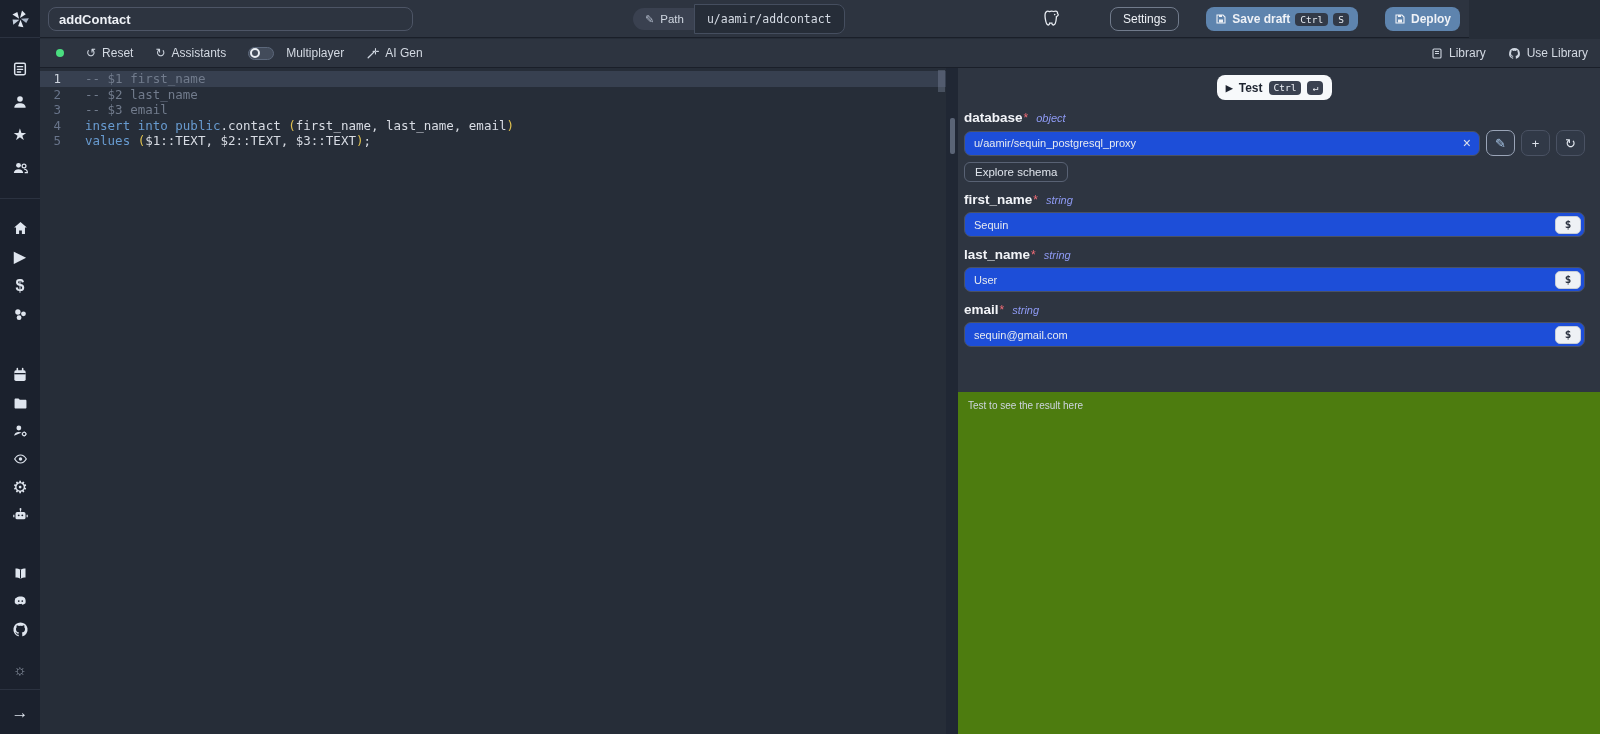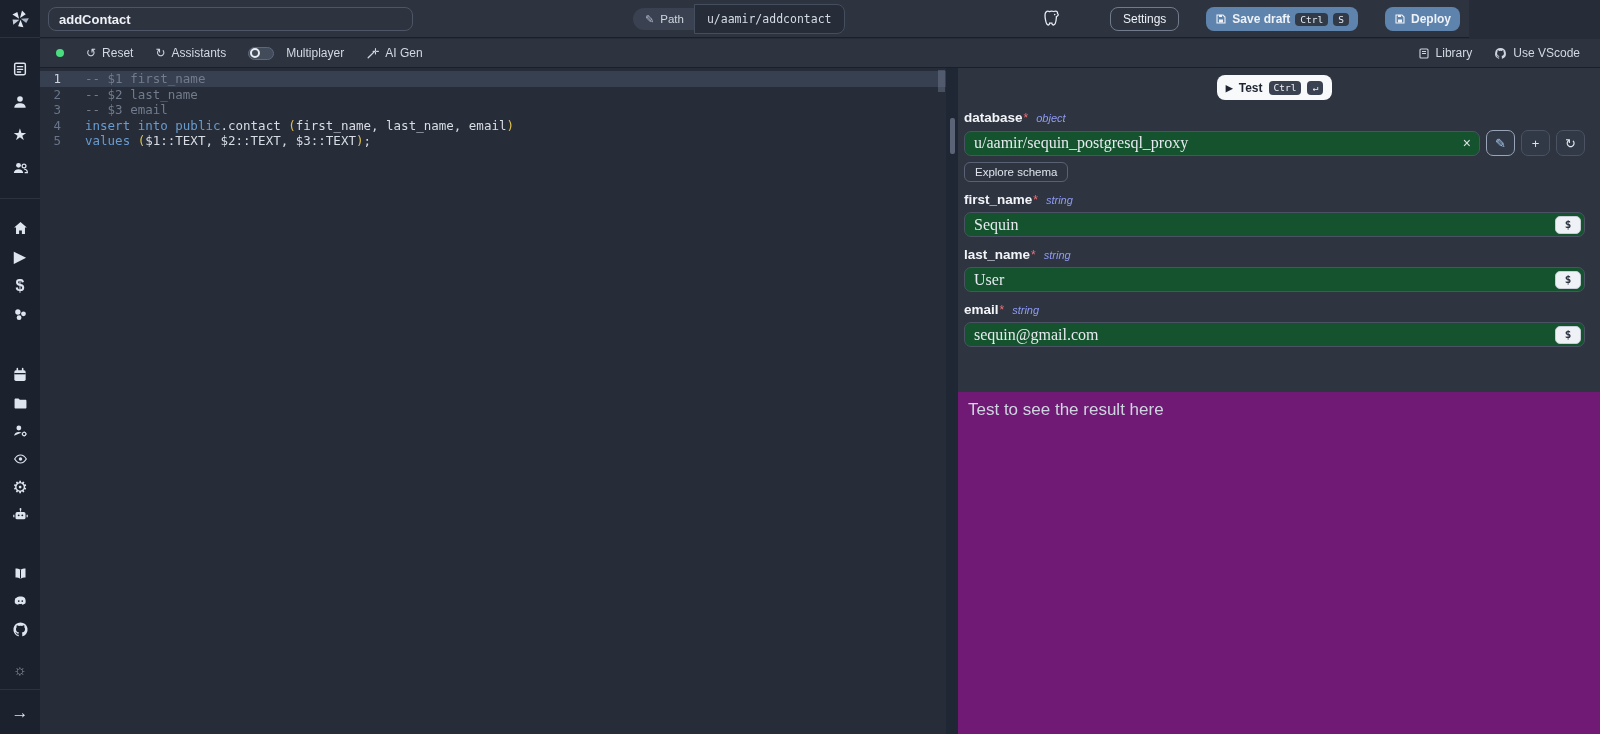--- a/index.html
+++ b/index.html
@@ -35,21 +35,21 @@
   .floppy { display:block; }
 
   
   .toolbar { position:absolute; left:40px; top:39px; width:1560px; height:29px; background:#2d3440; border-bottom:1px solid #1a1f29; display:flex; align-items:center; z-index:9; font-size:12px; color:#d3d9e2; }
   .tb-left { display:flex; align-items:center; gap:22px; padding-left:16px; }
   .tb-item { display:flex; align-items:center; gap:6px; cursor:pointer; }
   .tb-icon { font-size:12px; color:#cfd6e0; }
   .status-dot { width:8px; height:8px; border-radius:50%; background:#4ade80; }
   .toggle { width:26px; height:13px; border-radius:7px; background:#57627480; border:1px solid #5c687b; position:relative; cursor:pointer; }
   .toggle .knob { position:absolute; left:1px; top:0.5px; width:10px; height:10px; border-radius:50%; border:2px solid #e8ecf2; background:transparent; }
-  .tb-right { margin-left:auto; display:flex; align-items:center; gap:22px; padding-right:20px; }
+  .tb-right { margin-left:auto; display:flex; align-items:center; gap:22px; padding-right:12px; }
 
   
   .main { position:absolute; left:40px; top:68px; width:1560px; height:666px; display:flex; }
 
   
   .editor { position:relative; width:906px; background:#262d38; overflow:hidden; font-family:"DejaVu Sans Mono", monospace; font-size:12.5px; padding-top:3px; }
   .code-row { display:flex; height:15.6px; line-height:15.6px; white-space:pre; }
   .code-row.active { background:#374050; }
   .code-row.active .gutter { color:#cdd4de; }
   .gutter { width:45px; flex:0 0 45px; text-align:right; padding-right:24px; color:#68748a; }
@@ -69,39 +69,39 @@
   .form-area { flex:0 0 324px; padding:0 15px 0 6px; position:relative; }
   .test-btn { display:flex; align-items:center; gap:6px; margin:7px auto 8px; width:fit-content; background:#f7f9fb; color:#1e2430; border:none; border-radius:8px; height:25px; padding:0 9px; font-size:12px; font-weight:700; cursor:pointer; font-family:"Liberation Sans",sans-serif; }
   .test-btn .play { font-size:9px; color:#1e2430; }
   .kbd-dark { background:#3a4150; color:#eef1f6; border-radius:4px; padding:1.5px 5px; font-family:"DejaVu Sans Mono", monospace; font-size:9.5px; font-weight:400; }
   .field-label { display:flex; align-items:baseline; gap:8px; margin:6px 0 4px; }
   .fname { font-size:13.5px; font-weight:700; color:#f2f4f8; }
   .req { color:#f06c75; font-size:12px; margin-left:1px; }
   .ftype { font-size:11px; font-style:italic; color:#8f9bf5; }
   .db-row { display:flex; gap:6px; align-items:center; }
   .input-shell { position:relative; flex:1; }
-  .text-input { width:100%; height:25px; background:#14532d; border:1px solid #4a5263; border-radius:7px; color:#e6eaf0; font-size:16px; padding:0 26px 0 9px; outline:none; font-family:Liberation Serif, serif; }
+  .text-input { width:100%; height:25px; background:#1d4ed8; border:1px solid #4a5263; border-radius:7px; color:#e6eaf0; font-size:11px; padding:0 26px 0 9px; outline:none; font-family:Liberation Sans, sans-serif; }
   .clear-x { position:absolute; right:9px; top:3px; color:#dfe4ec; font-size:14px; cursor:pointer; line-height:19px; }
   .sq-btn { width:29px; height:26px; border-radius:7px; background:#313947; border:1px solid #4a5263; color:#dfe4ec; display:flex; align-items:center; justify-content:center; font-size:13px; cursor:pointer; flex:0 0 auto; }
   .sq-btn.hl { border-color:#9aa4b7; color:#a9c7e8; }
   .explore-btn { margin-top:6px; background:transparent; border:1px solid #596274; border-radius:6px; color:#dfe4ec; font-size:11.5px; padding:3px 10px; cursor:pointer; font-family:"Liberation Sans",sans-serif; }
   .field { margin-top:8px; }
   .var-btn { position:absolute; right:4px; top:3.5px; width:26px; height:18px; background:#eef1f5; border:1px solid #c7cdd6; border-radius:5px; color:#2b3240; font-size:11px; font-weight:700; cursor:pointer; display:flex; align-items:center; justify-content:center; font-family:"DejaVu Sans Mono",monospace; }
 
   
   .tabs { flex:0 0 22px; display:flex; align-items:flex-end; padding-left:10px; gap:16px; }
   .tab { font-size:11.5px; padding:0 3px 4px; cursor:pointer; color:#a7afbd; border-bottom:2px solid rgba(140,150,170,0.35); }
   .tab.active { color:#f4f6f9; font-weight:700; border-bottom:2px solid #eef1f6; }
   .logs-panel { flex:0 0 152px; background:#3a4250; position:relative; }
   .logs-controls { position:absolute; top:5px; right:10px; display:flex; align-items:center; gap:7px; }
   .expand-lbl { font-size:12.5px; font-weight:700; color:#f2f4f8; cursor:pointer; }
   .autoscroll-lbl { font-size:11px; color:#cbd2dd; }
   .check { font-size:12px; color:#eef1f6; cursor:pointer; }
   .logs-empty { position:absolute; left:9px; top:32px; font-family:"DejaVu Sans Mono", monospace; font-size:12px; color:#d5dbe4; }
-  .result-panel { flex:1; background:#701a75; padding:8px 10px; font-size:17px; color:#ced5df; }
+  .result-panel { flex:1; background:#4d7c0f; padding:8px 10px; font-size:10px; color:#ced5df; }
 </style>
 </head>
 <body>
 
 <div class="app">
 
   <aside class="sidebar">
     <div class="sb-logo">
       <svg width="22" height="22" viewBox="0 0 24 24">
         <g>
@@ -301,21 +301,21 @@
         <svg width="12" height="13" viewBox="0 0 24 24">
             <rect x="4" y="3" width="16" height="18" rx="2" fill="none" stroke="#cfd6e0" stroke-width="2.2"></rect>
             <path d="M8 8h8M8 12h8" stroke="#cfd6e0" stroke-width="2"></path>
           </svg>
         <span>Library</span>
       </span>
       <span class="tb-item">
         <svg width="13" height="13" viewBox="0 0 24 24" fill="#cfd6e0">
             <path d="M12 2a10 10 0 0 0-3.16 19.49c.5.09.68-.22.68-.48v-1.7c-2.78.6-3.37-1.34-3.37-1.34-.45-1.16-1.11-1.47-1.11-1.47-.9-.62.07-.61.07-.61 1 .07 1.53 1.03 1.53 1.03.89 1.52 2.34 1.08 2.91.83.09-.65.35-1.09.63-1.34-2.22-.25-4.56-1.11-4.56-4.95 0-1.09.39-1.98 1.03-2.68-.1-.25-.45-1.27.1-2.64 0 0 .84-.27 2.75 1.02a9.56 9.56 0 0 1 5 0c1.91-1.29 2.75-1.02 2.75-1.02.55 1.37.2 2.39.1 2.64.64.7 1.03 1.59 1.03 2.68 0 3.85-2.34 4.7-4.57 4.94.36.31.68.92.68 1.85V21c0 .27.18.58.69.48A10 10 0 0 0 12 2z"></path>
           </svg>
-        <span>Use VScode</span>
+        <span>Use Library</span>
       </span>
     </div>
   </div>
 
   <div class="main">
 
     <div class="editor">
       <div id="code-lines">
           <div class="code-row active"><span class="gutter">1</span><span><span class="tk-c">-- $1 first_name</span></span></div>
           <div class="code-row"><span class="gutter">2</span><span><span class="tk-c">-- $2 last_name</span></span></div>

